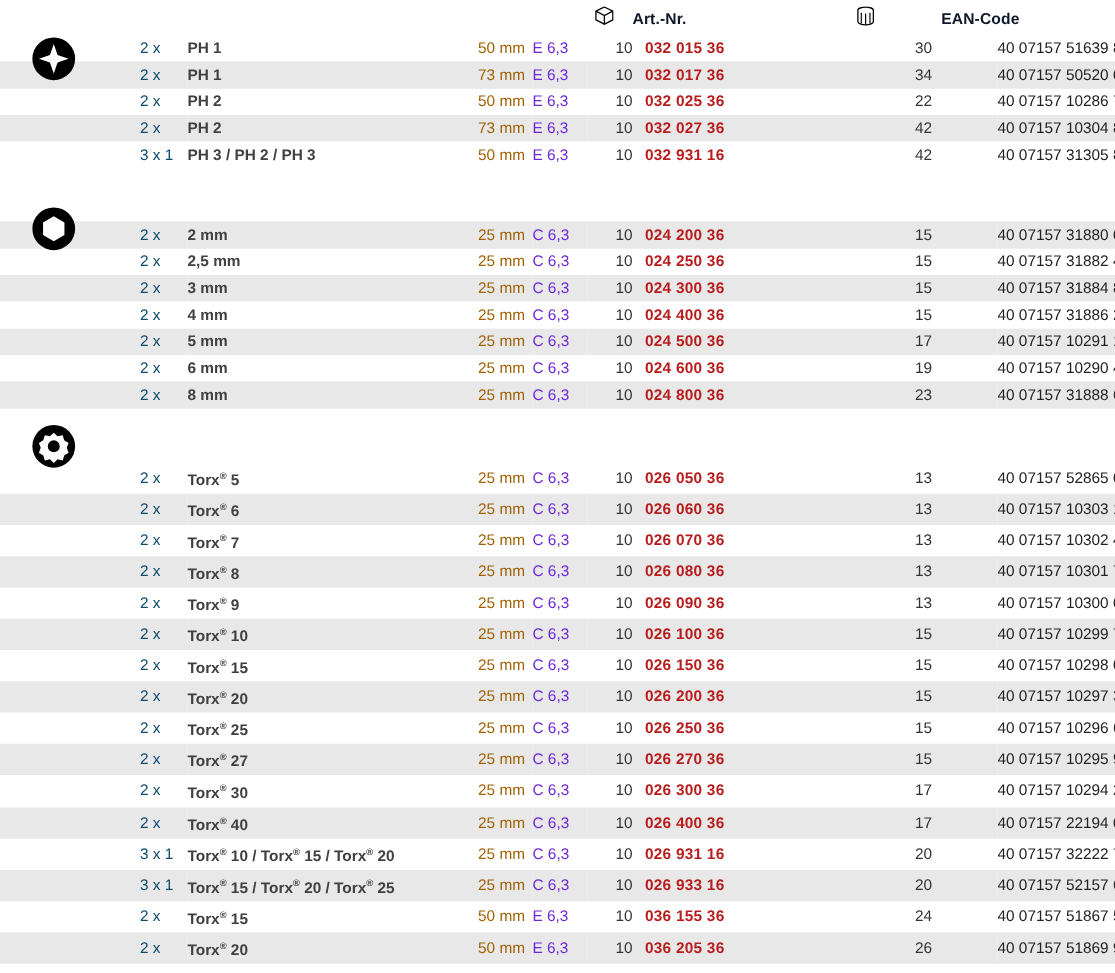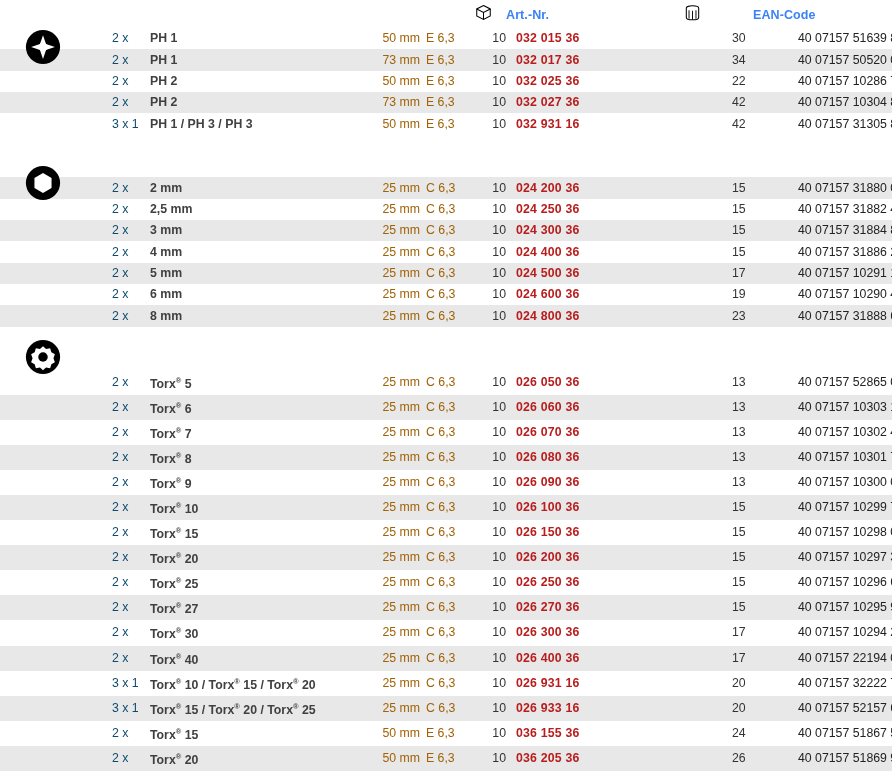--- a/index.html
+++ b/index.html
@@ -28,21 +28,21 @@
   }
   .hdr-icon-box {
     position: absolute;
     top: 5px;
   }
   .hdr-text {
     position: absolute;
     top: 8px;
     font-size: 12.5px;
     font-weight: bold;
-    color: #3b82f6;
+    color: #0f172a;
     letter-spacing: 0.1px;
     text-align: right;
   }
 
   
   .cube {
     width: 15px;
     height: 15px;
   }
   
@@ -72,21 +72,21 @@
   }
   tr.blank td {
     background: transparent;
   }
 
   
   .c-bitimg   { width: 108px; }
   .c-qty      { width: 38px;  text-align: left; padding-left: 4px !important; color: #0c4a6e; }
   .c-name     { width: 218px; font-weight: bold; color: #404040; }
   .c-len      { width: 52px;  text-align: right; padding-right: 6px !important; color: #a16207; }
-  .c-drive    { width: 44px;  text-align: left; color: #a16207; }
+  .c-drive    { width: 44px;  text-align: left; color: #6d28d9; }
   .c-pack     { width: 36px;  text-align: right; padding-right: 10px !important; color: #333; }
   .c-art      { width: 120px; font-weight: bold; color: #b91c1c; letter-spacing: 0.2px; }
   .c-gap      { width: 96px; }
   .c-stock    { width: 66px;  text-align: left; color: #333; }
   .c-ean      { width: 140px; text-align: left; color: #222; }
 
   
   .bitgroup-icon {
     position: absolute;
     left: 24px;
@@ -200,21 +200,21 @@
           <td class="c-drive">E 6,3</td>
           <td class="c-pack">10</td>
           <td class="c-art">032 027 36</td>
           <td class="c-gap">&nbsp;</td>
           <td class="c-stock">42</td>
           <td class="c-ean">40 07157 10304 8</td>
         </tr>
         <tr class="">
           <td class="c-bitimg">&nbsp;</td>
           <td class="c-qty">3 x 1</td>
-          <td class="c-name">PH 1 / PH 3 / PH 3</td>
+          <td class="c-name">PH 3 / PH 2 / PH 3</td>
           <td class="c-len">50 mm</td>
           <td class="c-drive">E 6,3</td>
           <td class="c-pack">10</td>
           <td class="c-art">032 931 16</td>
           <td class="c-gap">&nbsp;</td>
           <td class="c-stock">42</td>
           <td class="c-ean">40 07157 31305 8</td>
         </tr>
         <tr class="blank">
           <td class="c-bitimg">&nbsp;</td>

